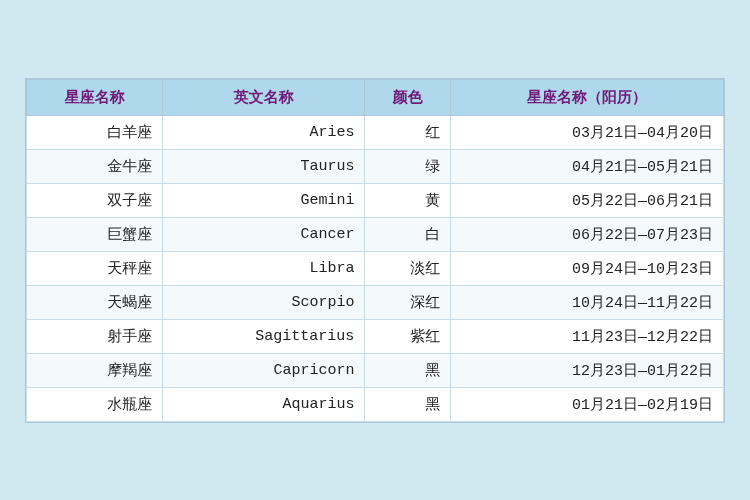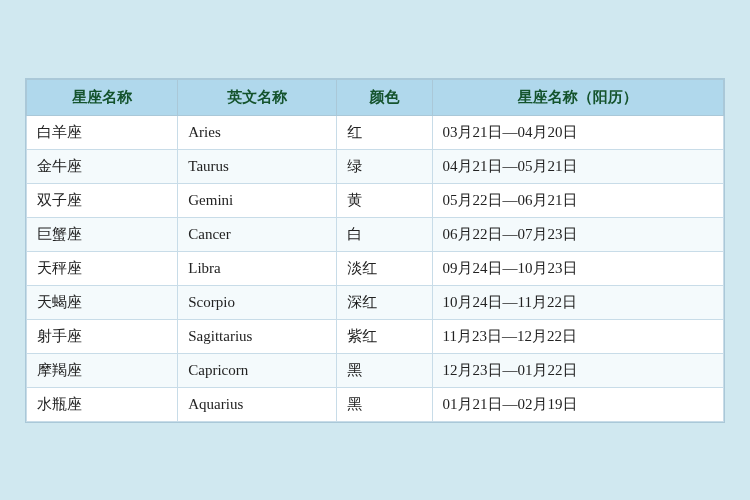--- a/index.html
+++ b/index.html
@@ -21,28 +21,29 @@
       width: 100%;
       border-collapse: collapse;
       font-size: 15px;
     }
     thead tr th {
       background: #b0d8ec;
       border: 1px solid #aac8d8;
       padding: 8px 10px;
       text-align: center;
       font-weight: bold;
-      color: #14532d;
+      color: #701a75;
     }
     tbody tr td {
       border: 1px solid #c8dce8;
       padding: 7px 10px;
-      text-align: left;
+      text-align: right;
       color: #222;
       background: #fff;
+      font-family: Liberation Mono, monospace;
     }
     tbody tr:nth-child(even) td {
       background: #f4fafc;
     }
   </style>
 </head>
 <body>
 
 <div class="table-wrapper">
   <table>

